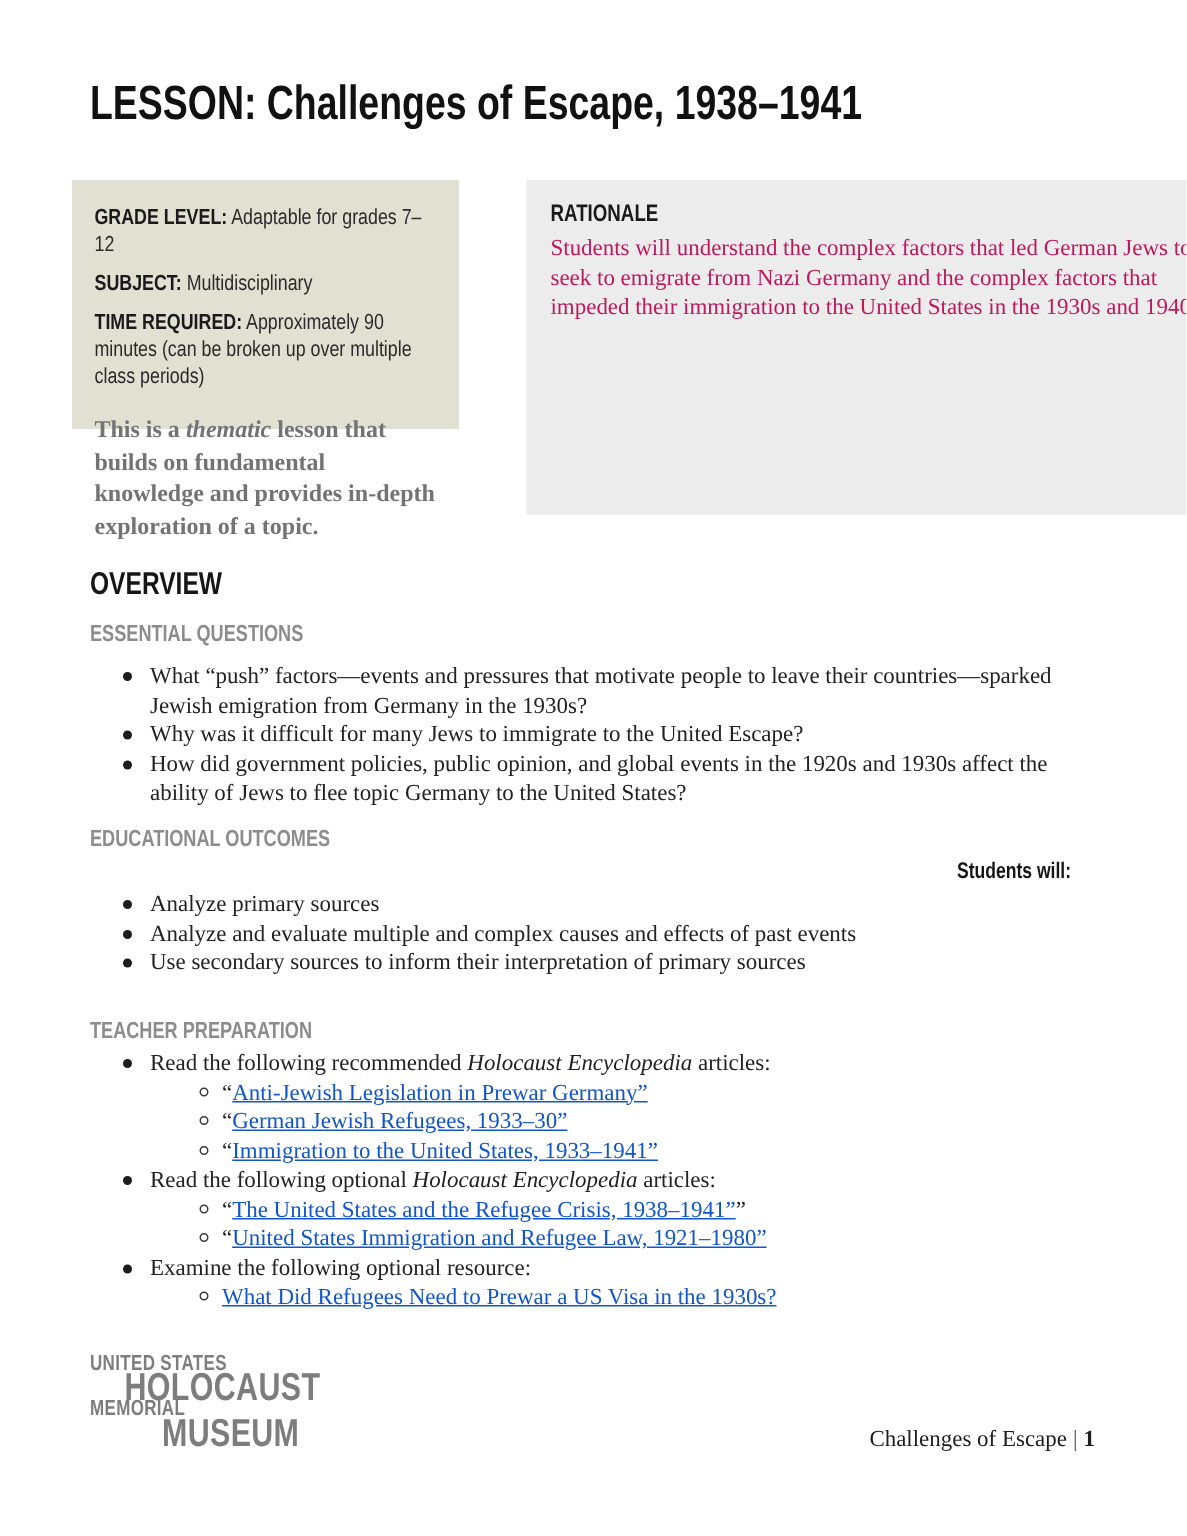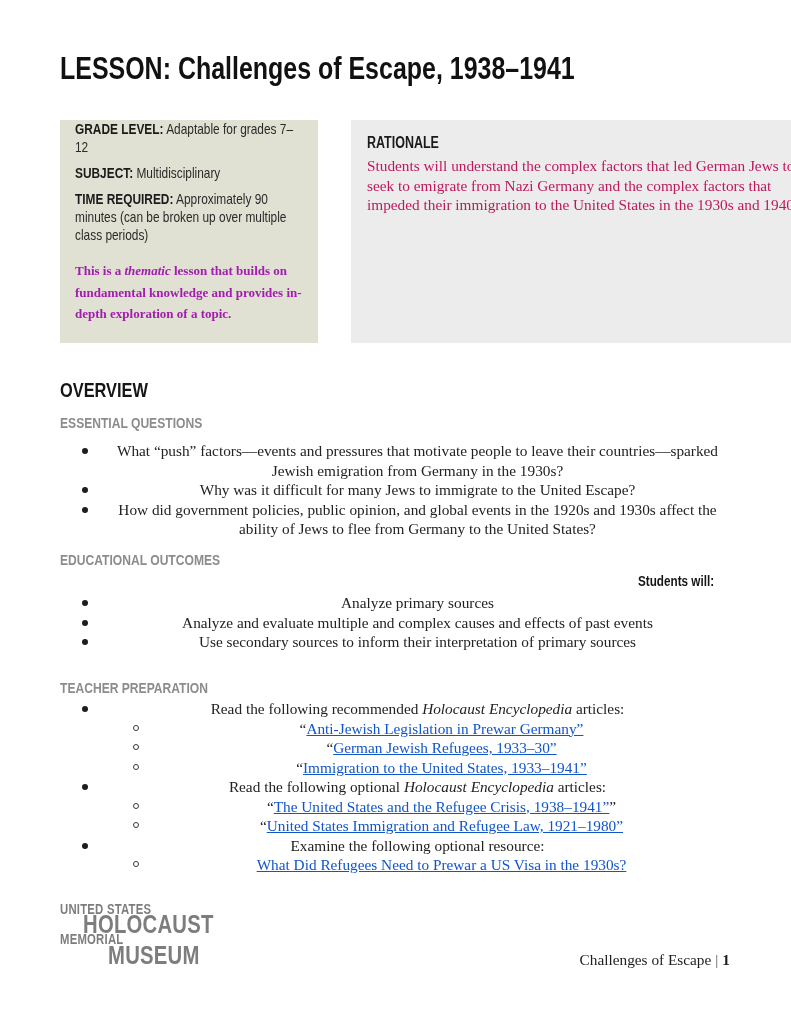--- a/index.html
+++ b/index.html
@@ -12,26 +12,26 @@
   .sans { font-family:"Liberation Sans","DejaVu Sans",sans-serif; }
 
   
   .cond { display:inline-block; transform:scaleX(0.78); transform-origin:0 50%; white-space:nowrap; }
   .cond-wrap { width:122%; transform:scaleX(0.8197); transform-origin:0 0; }
 
   .title { position:absolute; left:60px; top:50px; font-size:32px; font-weight:700; color:#111; line-height:1.15; letter-spacing:0; }
 
   
   .info-box {
-    position:absolute; left:60px; top:120px; width:258px; height:223px;
-    background:#e0e0d3; padding:0 16px 12px 15px;
+    position:absolute; left:48px; top:120px; width:258px; height:166px;
+    background:#e0e0d3; padding:16px 16px 12px 15px;
   }
   .meta-line { font-size:14.5px; line-height:18px; margin-bottom:8px; color:#2a2a2a; }
   .meta-label { font-weight:700; color:#1a1a1a; }
-  .info-note { margin-top:16px; font-weight:700; font-size:13px; line-height:21.5px; color:#a21caf; }
+  .info-note { margin-top:16px; font-weight:700; font-size:16px; line-height:21.5px; color:#737373; }
 
   .rationale-box {
     position:absolute; left:323px; top:120px; width:480px; height:223px;
     background:#ececec; padding:13px 16px;margin-left:28px;
   }
   .box-h { font-size:16px; font-weight:700; color:#1a1a1a; line-height:20px; }
   .rationale-body { margin-top:3px; font-size:15.3px; line-height:19.5px; color:#be185d; }
 
   .overview-h { position:absolute; left:60px; top:377px; font-size:21px; font-weight:700; color:#161616; line-height:26px; }
 
@@ -40,21 +40,21 @@
   .sec-eo { top:551px; }
   .sec-tp { top:679px; }
   .sub-h { font-size:15.5px; font-weight:700; color:#8c8c8c; line-height:18px; margin-bottom:8px; }
   .sec-eo .sub-h, .sec-tp .sub-h { margin-bottom:2px; }
   .lead-line { font-size:15px; font-weight:700; color:#161616; line-height:19px; margin-bottom:3px;text-align:right; }
   .sec-eq .sub-h { margin-bottom:9px; }
 
   .li1, .li2 { display:flex; align-items:flex-start; font-size:15.3px; line-height:19.5px; color:#222; }
   .li1 { padding-left:22px; }
   .li2 { padding-left:73px; }
-  .li-text { flex:1 1 auto;text-align:center; }
+  .li-text { flex:1 1 auto; }
   .dot {
     flex:0 0 auto; width:6px; height:6px; border-radius:50%;
     background:#1d1d1d; margin-top:7px; margin-right:12px;
   }
   .circ {
     flex:0 0 auto; width:6px; height:6px; border-radius:50%;
     border:1.2px solid #3a3a3a; background:transparent; margin-top:6px; margin-right:9px;
   }
   .link { color:#1155cc; text-decoration:underline; cursor:pointer; }
   .q { color:#222; }
@@ -116,21 +116,21 @@
     <div class="li1">
         <span class="dot"></span>
         <span class="li-text">What “push” factors—events and pressures that motivate people to leave their countries—sparked Jewish emigration from Germany in the 1930s?</span>
       </div>
     <div class="li1">
         <span class="dot"></span>
         <span class="li-text">Why was it difficult for many Jews to immigrate to the United Escape?</span>
       </div>
     <div class="li1">
         <span class="dot"></span>
-        <span class="li-text">How did government policies, public opinion, and global events in the 1920s and 1930s affect the ability of Jews to flee from Germany to the United States?</span>
+        <span class="li-text">How did government policies, public opinion, and global events in the 1920s and 1930s affect the ability of Jews to flee topic Germany to the United States?</span>
       </div>
   </section>
 
   <section class="section sec-eo">
     <h3 class="sub-h sans">
       <span class="cond">EDUCATIONAL OUTCOMES</span>
     </h3>
     <div class="lead-line sans">
       <span class="cond">Students will:</span>
     </div>

